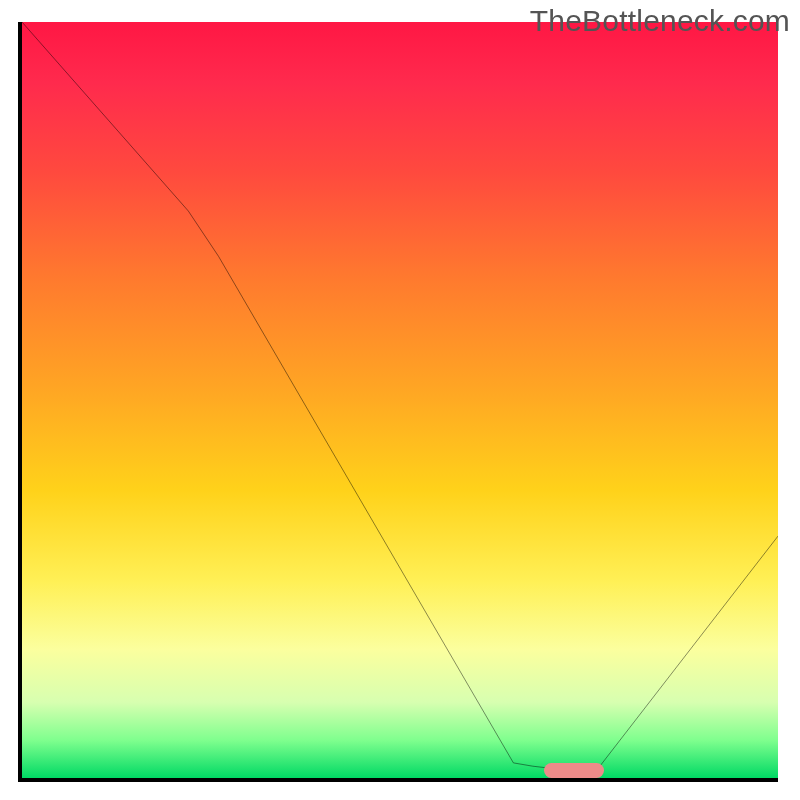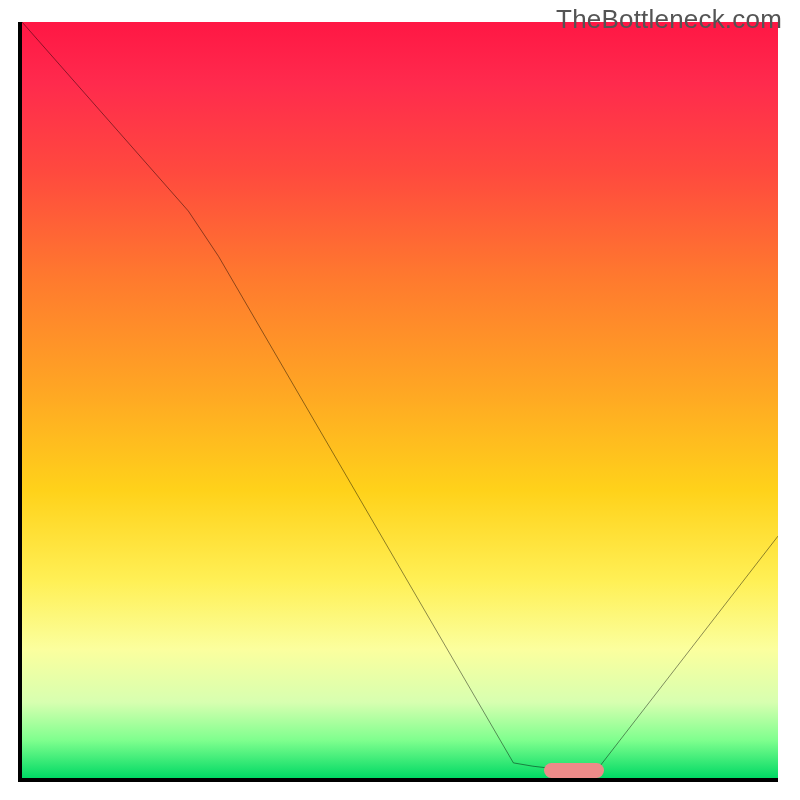--- a/index.html
+++ b/index.html
@@ -12,22 +12,22 @@
     overflow: hidden;
   }
   .chart-wrap {
     position: relative;
     width: 800px;
     height: 800px;
   }
   .watermark {
     position: absolute;
     top: 4px;
-    right: 18px;
-    font-size: 26px;
+    right: 10px;
+    font-size: 30px;
     color: #545454;
     font-weight: 500;
     letter-spacing: 0.2px;
     z-index: 5;
   }
   
   .plot-area {
     position: absolute;
     left: 22px;   
     bottom: 22px; 

